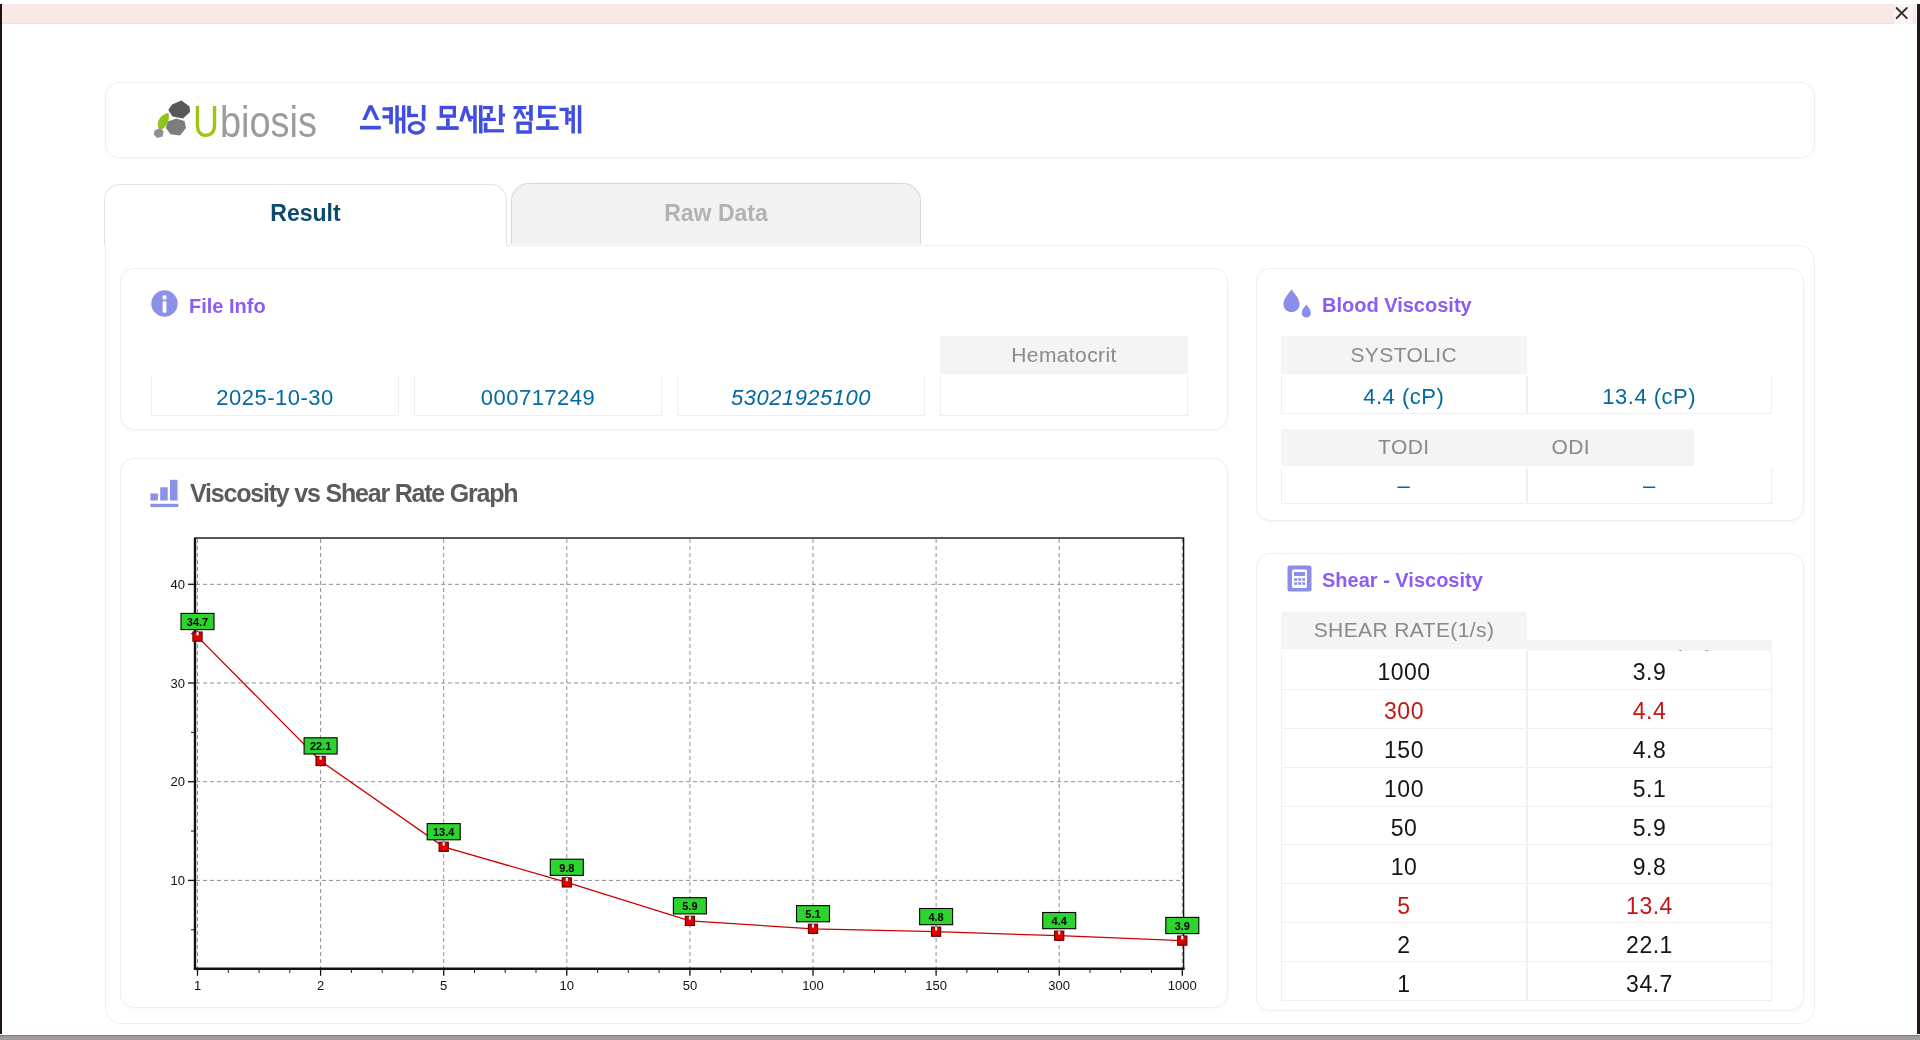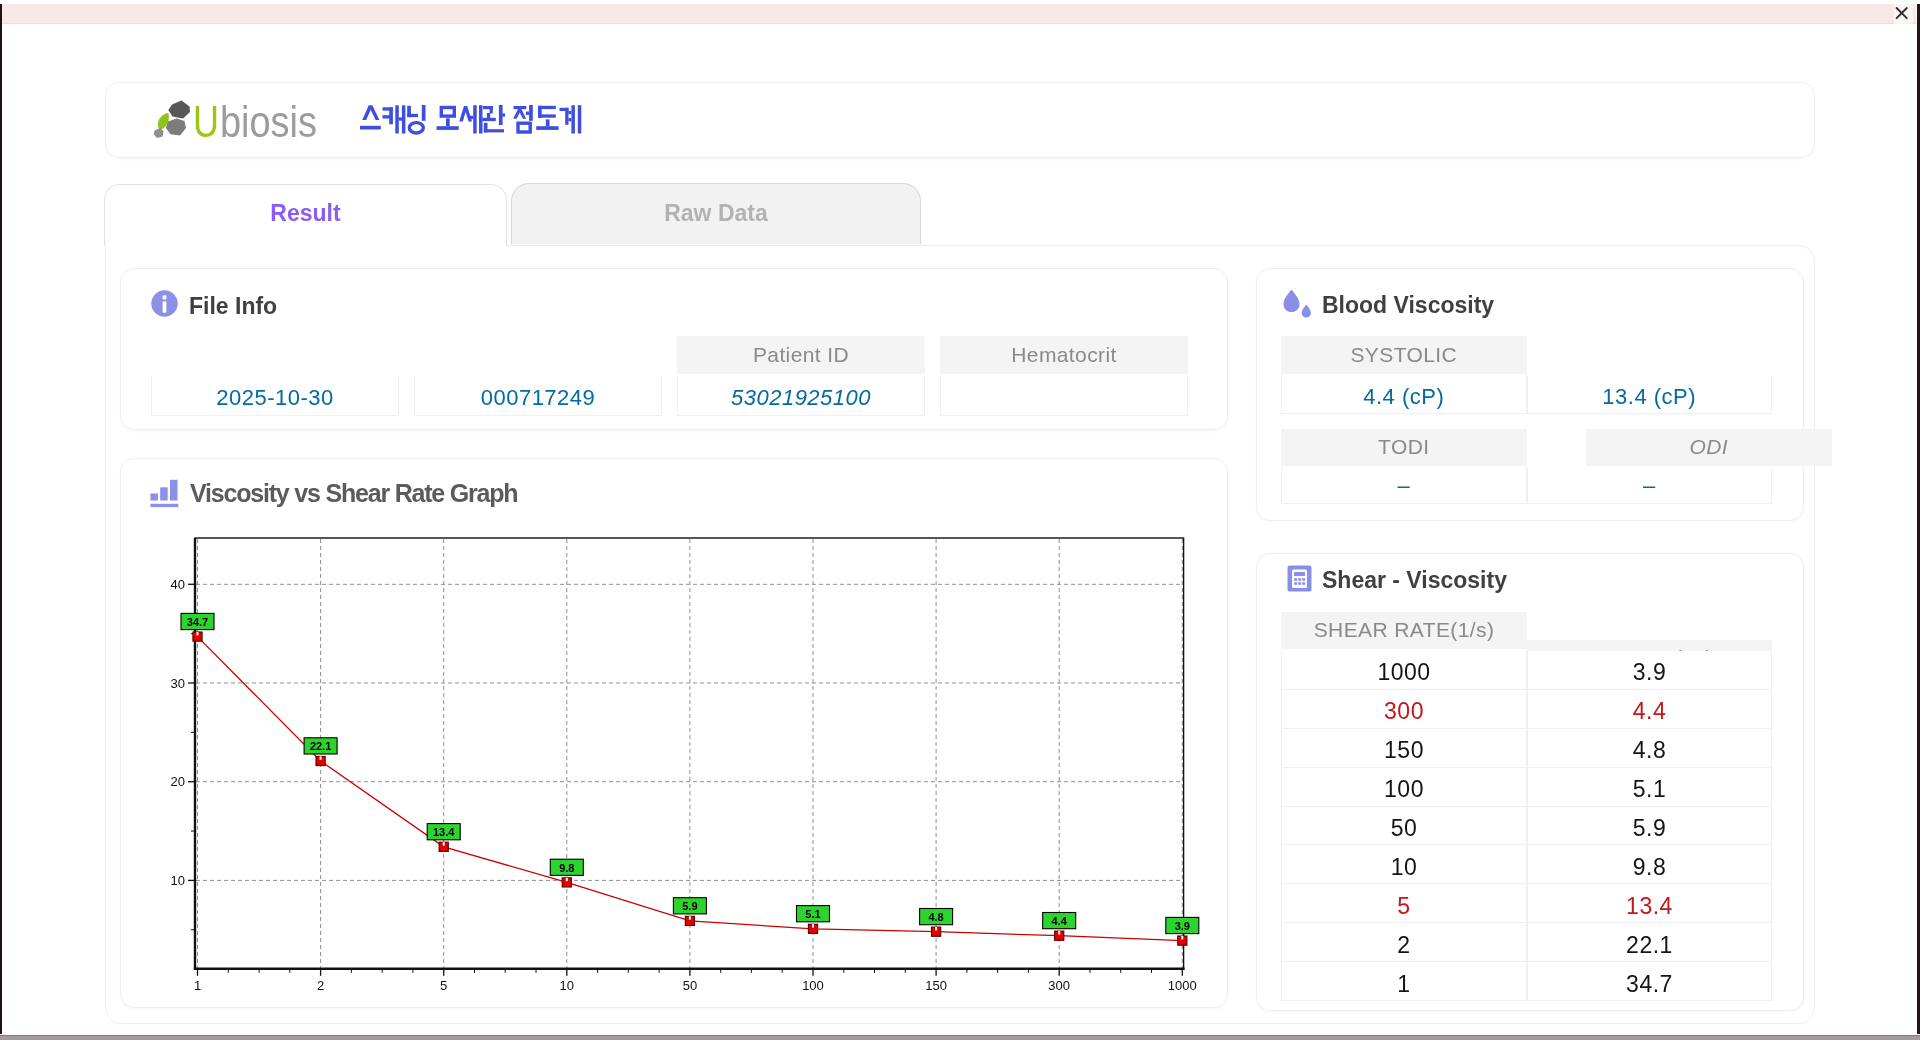--- a/index.html
+++ b/index.html
@@ -1,20 +1,20 @@
 <!DOCTYPE html>
 <html><head><meta charset="utf-8"><style>
 *{margin:0;padding:0;box-sizing:border-box;}
 html,body{width:1920px;height:1040px;overflow:hidden;background:#fff;font-family:"Liberation Sans",sans-serif;}
 #stage{position:relative;width:1920px;height:1040px;background:#fff;}
 .abs{position:absolute;}
 .card{position:absolute;background:#fff;border:1px solid #f0eded;border-radius:14px;box-shadow:0 2px 4px rgba(60,40,40,.025);}
 .hcell{position:absolute;background:#f4f4f4;color:#8a8a8a;font-size:21px;letter-spacing:0.4px;display:flex;align-items:center;justify-content:center;}
 .vcell{position:absolute;background:#fff;color:#0369a1;font-size:22px;letter-spacing:0.5px;padding-top:6px;display:flex;align-items:center;justify-content:center;border:1px solid #f1f0f0;border-top:none;}
-.ttl{position:absolute;font-weight:bold;color:#404040;font-size:23px;line-height:23px;}
+.ttl{position:absolute;font-weight:bold;color:#8b5cf6;font-size:20px;line-height:23px;}
 </style></head><body>
 <div id="stage">
 
 <div class="abs" style="left:0;top:4px;width:2px;height:1030px;background:#201114;"></div>
 <div class="abs" style="left:1917px;top:4px;width:3px;height:1030px;background:#241517;"></div>
 <div class="abs" style="left:0;top:1035px;width:1920px;height:1.4px;background:#857b7c;"></div>
 <div class="abs" style="left:0;top:1036.4px;width:1920px;height:3.6px;background:#a39a9b;"></div>
 
 <div class="abs" style="left:2px;top:4px;width:1914px;height:20px;background:#f8e9e7;border-bottom:1px solid #eedfdc;"></div>
 <div class="abs" style="left:1894px;top:4px;width:19px;height:20px;background:#faf5f5;"></div>
@@ -96,30 +96,29 @@
 <rect x="12.4" y="0.2" width="3.5" height="28.3" fill="#3f4ee0"></rect>
 <rect x="18.8" y="0.2" width="3.5" height="28.3" fill="#3f4ee0"></rect>
 </g>
 </svg>
 
 <div class="abs" style="left:511px;top:183px;width:410px;height:61px;background:#f3f2f2;border:1px solid #d9d7d7;border-bottom:none;border-radius:18px 18px 0 0;"></div>
 <div class="abs" style="left:511px;top:183px;width:410px;height:60px;display:flex;align-items:center;justify-content:center;font-weight:bold;font-size:23px;color:#b4b1b1;">Raw Data</div>
 
 <div class="abs" style="left:105px;top:245px;width:1710px;height:779px;background:#fff;border:1px solid #f0eded;border-radius:0 16px 16px 16px;"></div>
 <div class="abs" style="left:104px;top:184px;width:403px;height:62px;background:#fff;border:1px solid #e4e2e2;border-bottom:none;border-radius:16px 16px 0 0;z-index:3;"></div>
-<div class="abs" style="left:104px;top:184px;width:403px;height:58px;display:flex;align-items:center;justify-content:center;font-weight:bold;font-size:23px;color:#8b5cf6;z-index:4;">Result</div>
+<div class="abs" style="left:104px;top:184px;width:403px;height:58px;display:flex;align-items:center;justify-content:center;font-weight:bold;font-size:23px;color:#0c4a6e;z-index:4;">Result</div>
 
 <div class="card" style="left:120px;top:268px;width:1108px;height:162px;"></div>
 <svg class="abs" style="left:151px;top:290px;" width="28" height="28" viewBox="0 0 28 28">
 <circle cx="13.5" cy="13.5" r="13.2" fill="#8b90e9"></circle>
 <rect x="11.6" y="5.2" width="3.8" height="4.2" rx="1" fill="#fff"></rect>
 <rect x="11.6" y="11.2" width="3.8" height="11.6" rx="1" fill="#fff"></rect>
 </svg>
 <div class="ttl" style="left:189px;top:295px;">File Info</div>
-<div class="hcell" style="left:677px;top:335.5px;width:248px;height:38px;">Patient ID</div>
 <div class="hcell" style="left:940px;top:335.5px;width:248px;height:38px;">Hematocrit</div>
 <div class="vcell" style="left:151px;top:375.5px;width:248px;height:40px;">2025-10-30</div>
 <div class="vcell" style="left:414px;top:375.5px;width:248px;height:40px;">000717249</div>
 <div class="vcell" style="left:677px;top:375.5px;width:248px;height:40px;font-style:italic;">53021925100</div>
 <div class="vcell" style="left:940px;top:375.5px;width:248px;height:40px;"></div>
 
 <div class="card" style="left:120px;top:458px;width:1108px;height:550px;"></div>
 <svg class="abs" style="left:149px;top:478px;" width="32" height="32" viewBox="0 0 32 32">
 <rect x="1.4" y="15.5" width="7.5" height="7" fill="#8b90e9"></rect>
 <rect x="11.2" y="9.3" width="7.5" height="13.2" fill="#8b90e9"></rect>
@@ -241,21 +240,21 @@
 <div class="card" style="left:1256px;top:268px;width:548px;height:253px;"></div>
 <svg class="abs" style="left:1281px;top:286px;" width="34" height="36" viewBox="0 0 34 36">
 <path d="M10.5 3.5 C14 8 18.5 12.5 18.5 18.2 C18.5 23 14.9 26 10.5 26 C6.1 26 2.5 23 2.5 18.2 C2.5 12.5 7 8 10.5 3.5 Z" fill="#8a8ee9"></path>
 <path d="M25.3 18.5 C27.3 21.2 29.9 23.8 29.9 27 C29.9 29.8 27.8 31.6 25.3 31.6 C22.8 31.6 20.7 29.8 20.7 27 C20.7 23.8 23.3 21.2 25.3 18.5 Z" fill="#8a8ee9"></path>
 </svg>
 <div class="ttl" style="left:1322px;top:294px;">Blood Viscosity</div>
 <div class="hcell" style="left:1281px;top:335.5px;width:245.5px;height:38px;">SYSTOLIC</div>
 <div class="vcell" style="left:1281px;top:375.5px;width:245.5px;height:38.5px;">4.4&nbsp;(cP)</div>
 <div class="vcell" style="left:1526.5px;top:375.5px;width:245.5px;height:38.5px;">13.4&nbsp;(cP)</div>
 <div class="hcell" style="left:1281px;top:429px;width:245.5px;height:36.5px;">TODI</div>
-<div class="hcell" style="left:1586px;top:429px;width:245.5px;height:36.5px;font-style:italic;">ODI</div>
+<div class="hcell" style="left:1448px;top:429px;width:245.5px;height:36.5px;">ODI</div>
 <div class="vcell" style="left:1281px;top:467.5px;width:245.5px;height:36px;padding-top:2px;">–</div>
 <div class="vcell" style="left:1526.5px;top:467.5px;width:245.5px;height:36px;padding-top:2px;">–</div>
 
 <div class="card" style="left:1256px;top:553px;width:548px;height:458px;"></div>
 <svg class="abs" style="left:1287px;top:565px;" width="25" height="27" viewBox="0 0 25 27">
 <rect x="0.5" y="0.5" width="24" height="26" rx="2" fill="#8a8ee9"></rect>
 <rect x="5" y="4.5" width="15" height="18.5" rx="1.5" fill="#fff"></rect>
 <rect x="7" y="7" width="11" height="4" fill="#8a8ee9"></rect>
 <rect x="7.2" y="13.2" width="2.9" height="2.6" fill="#8a8ee9"></rect>
       <rect x="11.2" y="13.2" width="2.9" height="2.6" fill="#8a8ee9"></rect>

